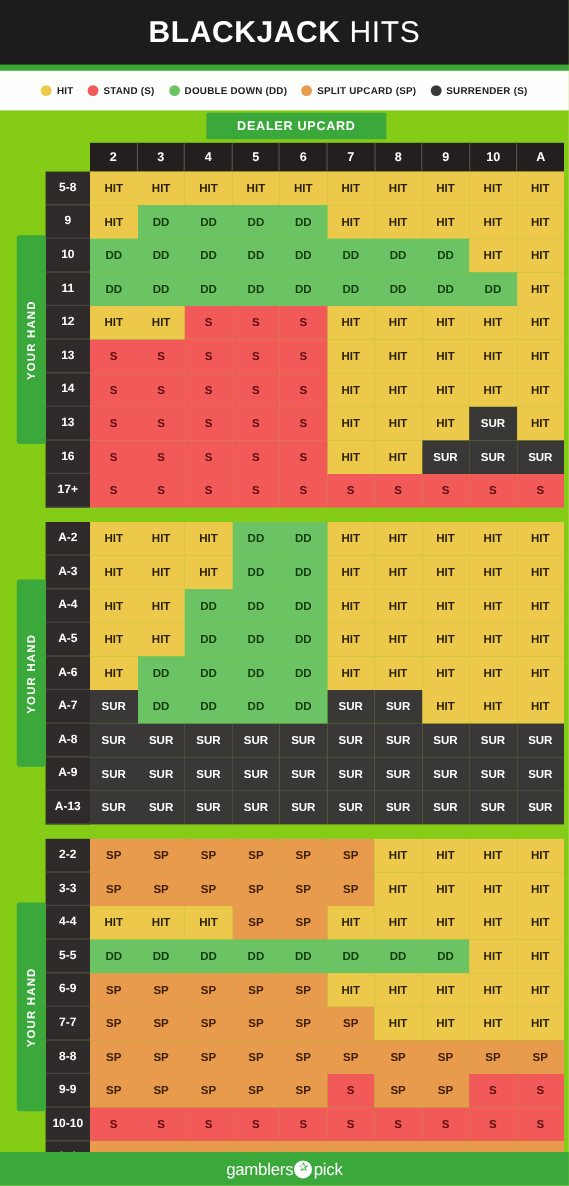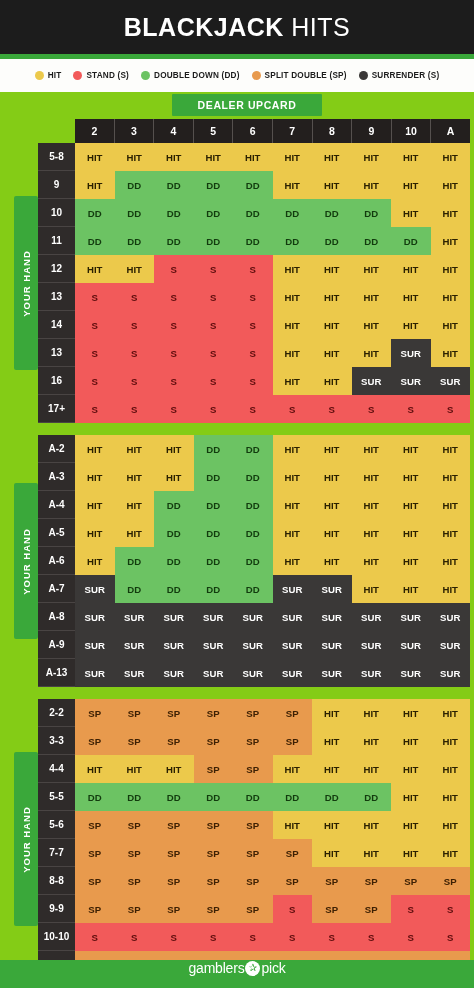--- a/index.html
+++ b/index.html
@@ -79,21 +79,21 @@
     display:flex;align-items:center;justify-content:center;
   }
   .sidetab span{
     transform:rotate(-90deg);white-space:nowrap;
     color:#ffffff;font-size:9.5px;font-weight:bold;letter-spacing:1px;
   }
 
   
   .footer{
     position:absolute;bottom:0;left:0;width:474px;height:28px;
-    background:#3aa83a;display:flex;align-items:flex-start;justify-content:center;
+    background:#3aa83a;display:flex;align-items:center;justify-content:center;
   }
   .footer-logo{
     color:#ffffff;font-size:14px;display:flex;align-items:center;gap:1px;
     letter-spacing:-.2px;
   }
   .logo-mark{
     width:15px;height:15px;border-radius:50%;background:#ffffff;
     display:inline-flex;align-items:center;justify-content:center;
     color:#3aa83a;font-size:10px;line-height:1;
   }
@@ -118,21 +118,21 @@
       <div class="legend-item">
         <span class="legend-dot" style="background: rgb(242, 90, 90);"></span>
         <span class="legend-label">STAND (S)</span>
       </div>
       <div class="legend-item">
         <span class="legend-dot" style="background: rgb(108, 195, 99);"></span>
         <span class="legend-label">DOUBLE DOWN (DD)</span>
       </div>
       <div class="legend-item">
         <span class="legend-dot" style="background: rgb(232, 154, 77);"></span>
-        <span class="legend-label">SPLIT DOUBLE (SP)</span>
+        <span class="legend-label">SPLIT UPCARD (SP)</span>
       </div>
       <div class="legend-item">
         <span class="legend-dot" style="background: rgb(58, 56, 55);"></span>
         <span class="legend-label">SURRENDER (S)</span>
       </div>
     </div>
 
   <div class="upcard-wrap">
     <div class="upcard-banner">DEALER UPCARD</div>
   </div>
@@ -501,21 +501,21 @@
               <div class="cell c-dd">DD</div>
               <div class="cell c-dd">DD</div>
               <div class="cell c-dd">DD</div>
               <div class="cell c-dd">DD</div>
               <div class="cell c-dd">DD</div>
               <div class="cell c-hit">HIT</div>
               <div class="cell c-hit">HIT</div>
             </div>
           </div>
           <div class="row">
-            <div class="rowlabel">5-6</div>
+            <div class="rowlabel">6-9</div>
             <div class="cells">
               <div class="cell c-sp">SP</div>
               <div class="cell c-sp">SP</div>
               <div class="cell c-sp">SP</div>
               <div class="cell c-sp">SP</div>
               <div class="cell c-sp">SP</div>
               <div class="cell c-hit">HIT</div>
               <div class="cell c-hit">HIT</div>
               <div class="cell c-hit">HIT</div>
               <div class="cell c-hit">HIT</div>

